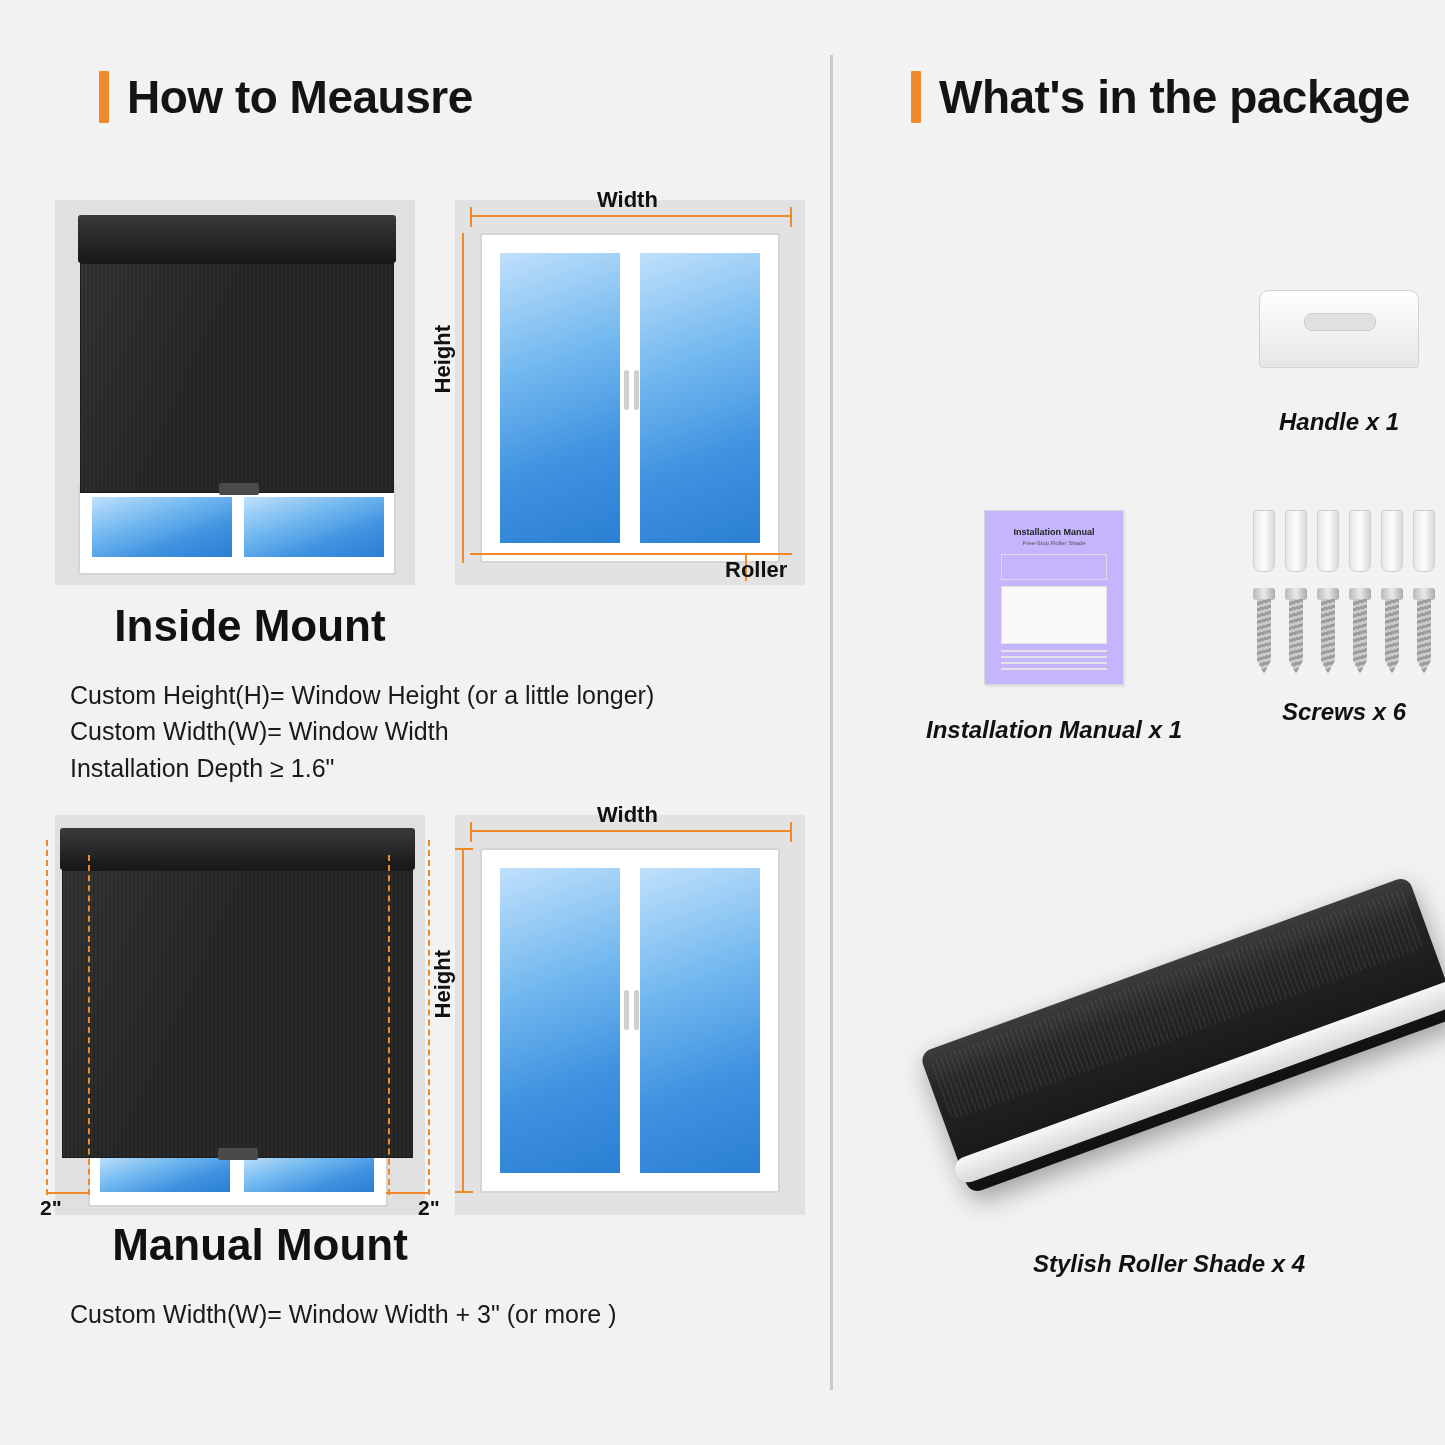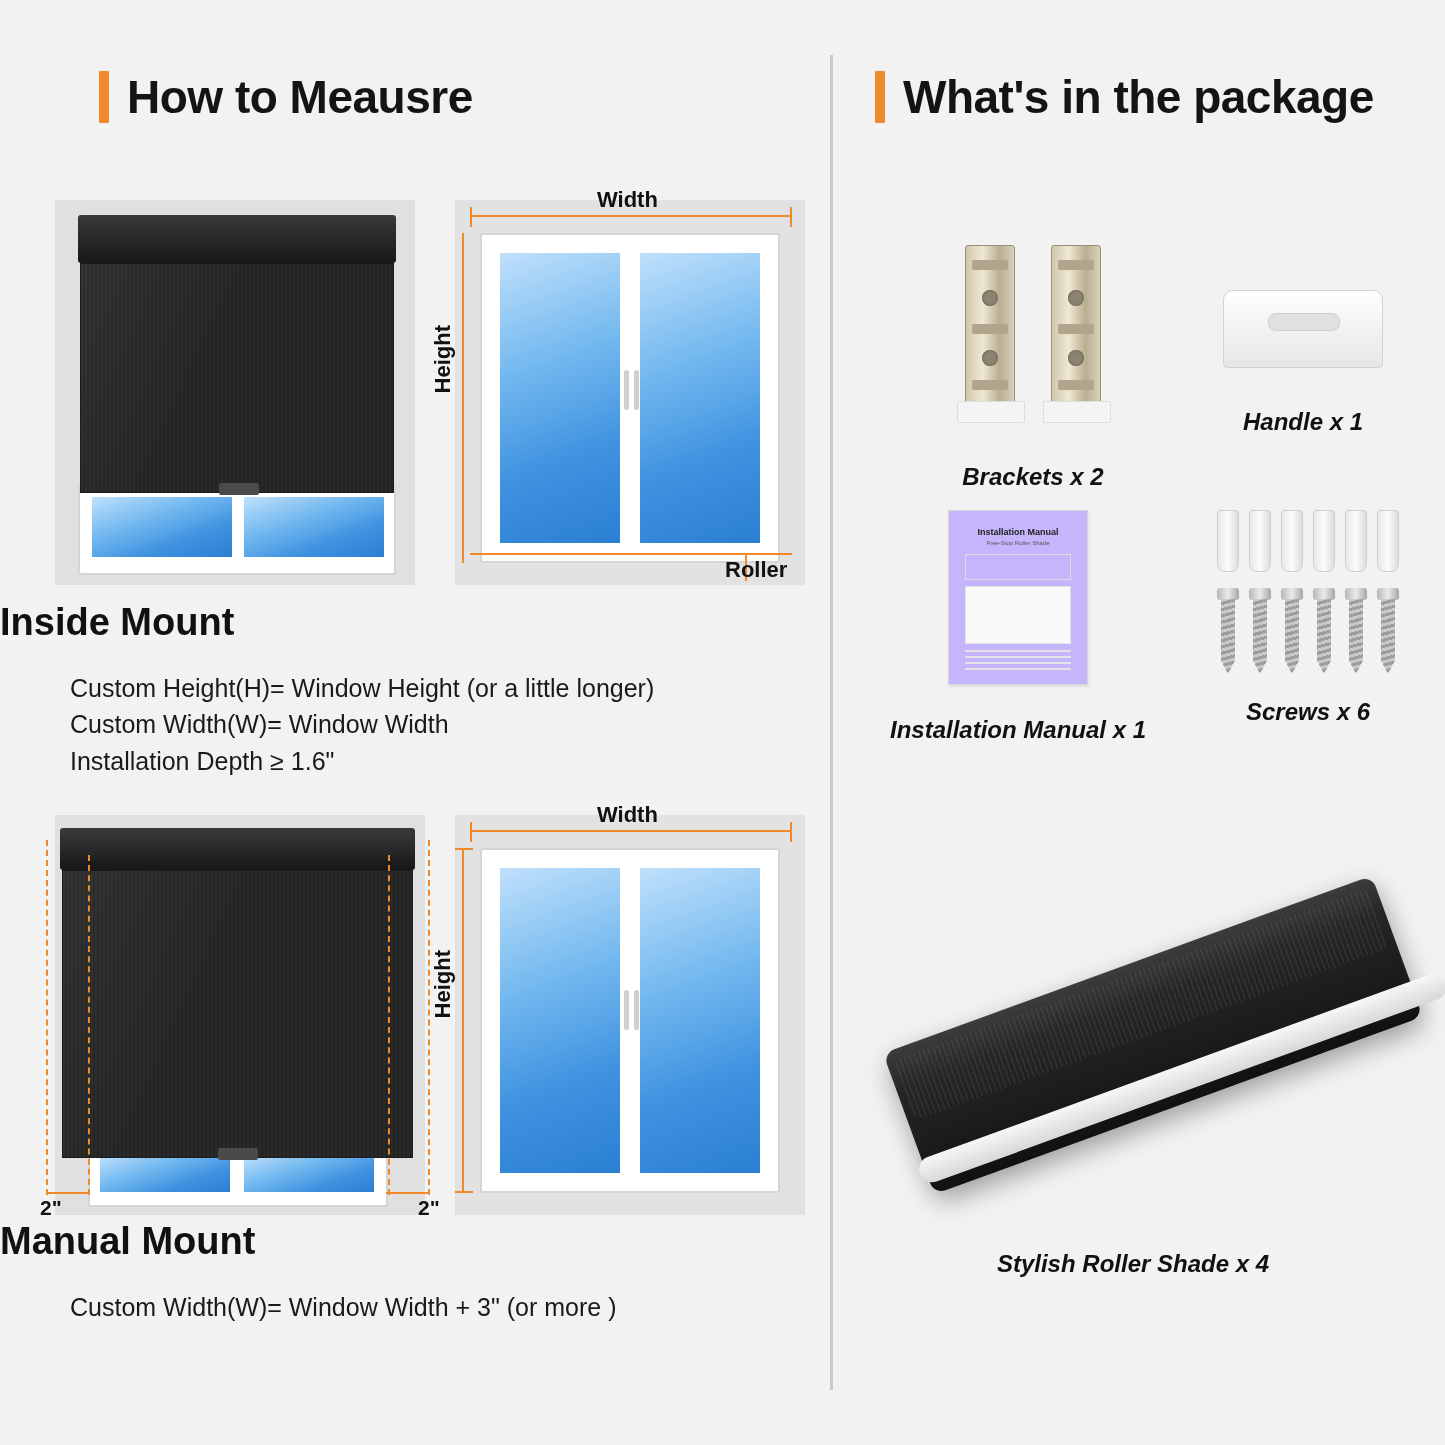--- a/index.html
+++ b/index.html
@@ -7,21 +7,21 @@
   body {
     width:1445px; height:1445px;
     background:#f2f2f2;
     font-family:"Liberation Sans", sans-serif;
     color:#1a1a1a;
     overflow:hidden;
   }
   .page { position:relative; width:1445px; height:1445px; display:flex; }
   .col-left { width:830px; height:100%; position:relative; padding:0; }
   .divider { width:3px; background:#c9c9c9; margin:55px 0; }
-  .col-right { flex:1; height:100%; position:relative; }
+  .col-right { flex:1; height:100%; position:relative;margin-left:36px; }
 
   
   .heading { display:flex; align-items:center; gap:18px; }
   .heading .bar { width:10px; height:52px; background:#f0892a; border-radius:1px; }
   .heading .txt { font-size:46px; font-weight:bold; letter-spacing:-0.5px; color:#141414; }
 
   .h-left { position:absolute; left:55px; top:70px;margin-left:44px; }
   .h-right { position:absolute; left:42px; top:70px; }
 
   
@@ -51,21 +51,21 @@
   }
   .shade-handle {
     position:absolute; background:#4a4a4a; border-radius:2px;
   }
 
   .dim-line { position:absolute; background:#f0892a; }
   .dim-dash { position:absolute; border-left:2px dashed #f0892a; }
   .lbl { position:absolute; font-size:22px; font-weight:bold; color:#111; background:transparent; }
   .lbl-v { writing-mode:vertical-rl; transform:rotate(180deg); }
 
-  .mount-title { font-size:38px; font-weight:bold; color:#111; }
+  .mount-title { font-size:44px; font-weight:bold; text-align:center; color:#111; }
   .mount-lines { font-size:25px; line-height:1.45; color:#1a1a1a; }
   .mount-lines div { white-space:nowrap; }
 
   
   .pkg-item { position:absolute; text-align:center; }
   .pkg-caption { font-size:24px; font-weight:bold; font-style:italic; color:#111; }
 
   .bracket {
     position:relative; width:50px; height:165px;
     background:linear-gradient(90deg,#cfc6ae,#efe8d4 35%,#b9ae92 70%,#d8d0b8);
@@ -239,41 +239,20 @@
 
   <div class="divider"></div>
 
   <div class="col-right">
 
     <div class="heading h-right">
       <div class="bar"></div>
       <div class="txt">What's in the package</div>
     </div>
 
-    <div class="pkg-item" style="left:60px; top:245px; width:280px;">
-      <div style="display:flex; justify-content:center; gap:36px; height:200px; align-items:flex-start;">
-        <div class="bracket">
-          <div class="slot" style="top:14px;"></div>
-          <div class="hole" style="top:44px;"></div>
-          <div class="slot" style="top:78px;"></div>
-          <div class="hole" style="top:104px;"></div>
-          <div class="slot" style="top:134px;"></div>
-          <div class="bracket-base"></div>
-        </div>
-        <div class="bracket">
-          <div class="slot" style="top:14px;"></div>
-          <div class="hole" style="top:44px;"></div>
-          <div class="slot" style="top:78px;"></div>
-          <div class="hole" style="top:104px;"></div>
-          <div class="slot" style="top:134px;"></div>
-          <div class="bracket-base"></div>
-        </div>
-      </div>
-      <div class="pkg-caption" style="margin-top:18px;">Brackets x 2</div>
-    </div>
 
     <div class="pkg-item" style="left:345px; top:290px; width:250px;">
       <div style="display:flex; justify-content:center; height:100px;">
         <div class="handle-piece"></div>
       </div>
       <div class="pkg-caption" style="margin-top:18px;">Handle x 1</div>
     </div>
 
     <div class="pkg-item" style="left:20px; top:510px; width:330px;">
       <div style="display:flex; justify-content:center; height:190px;">

